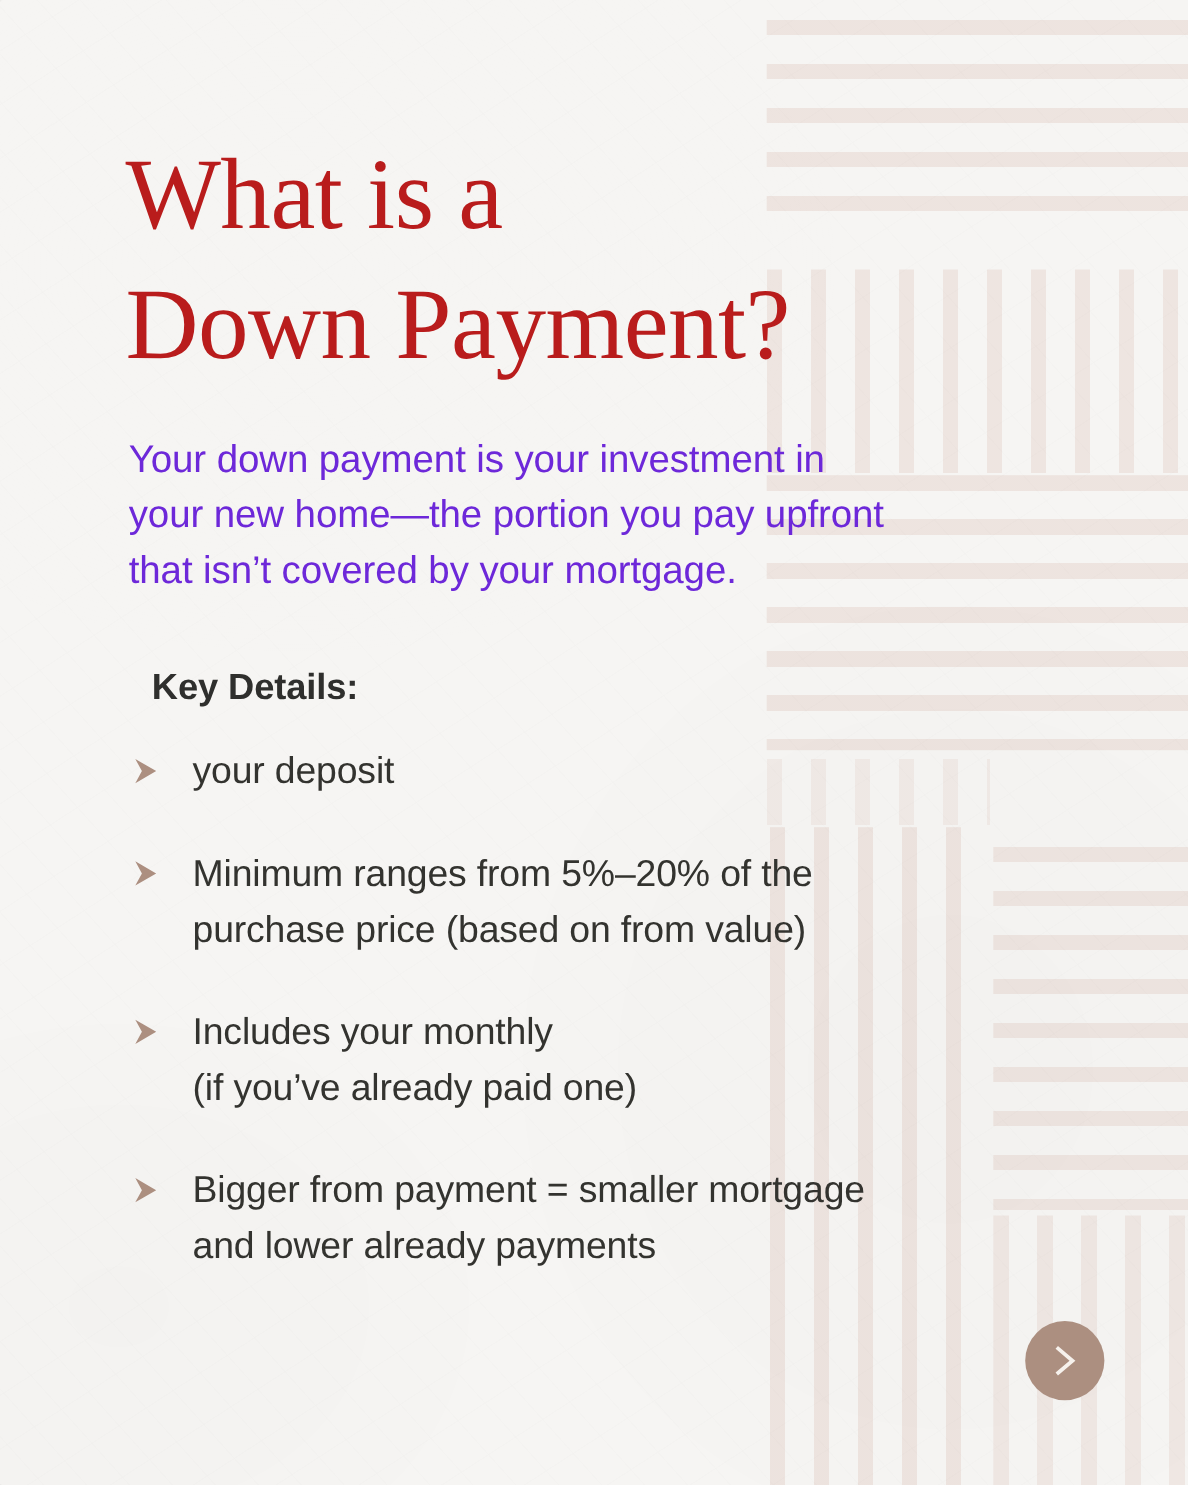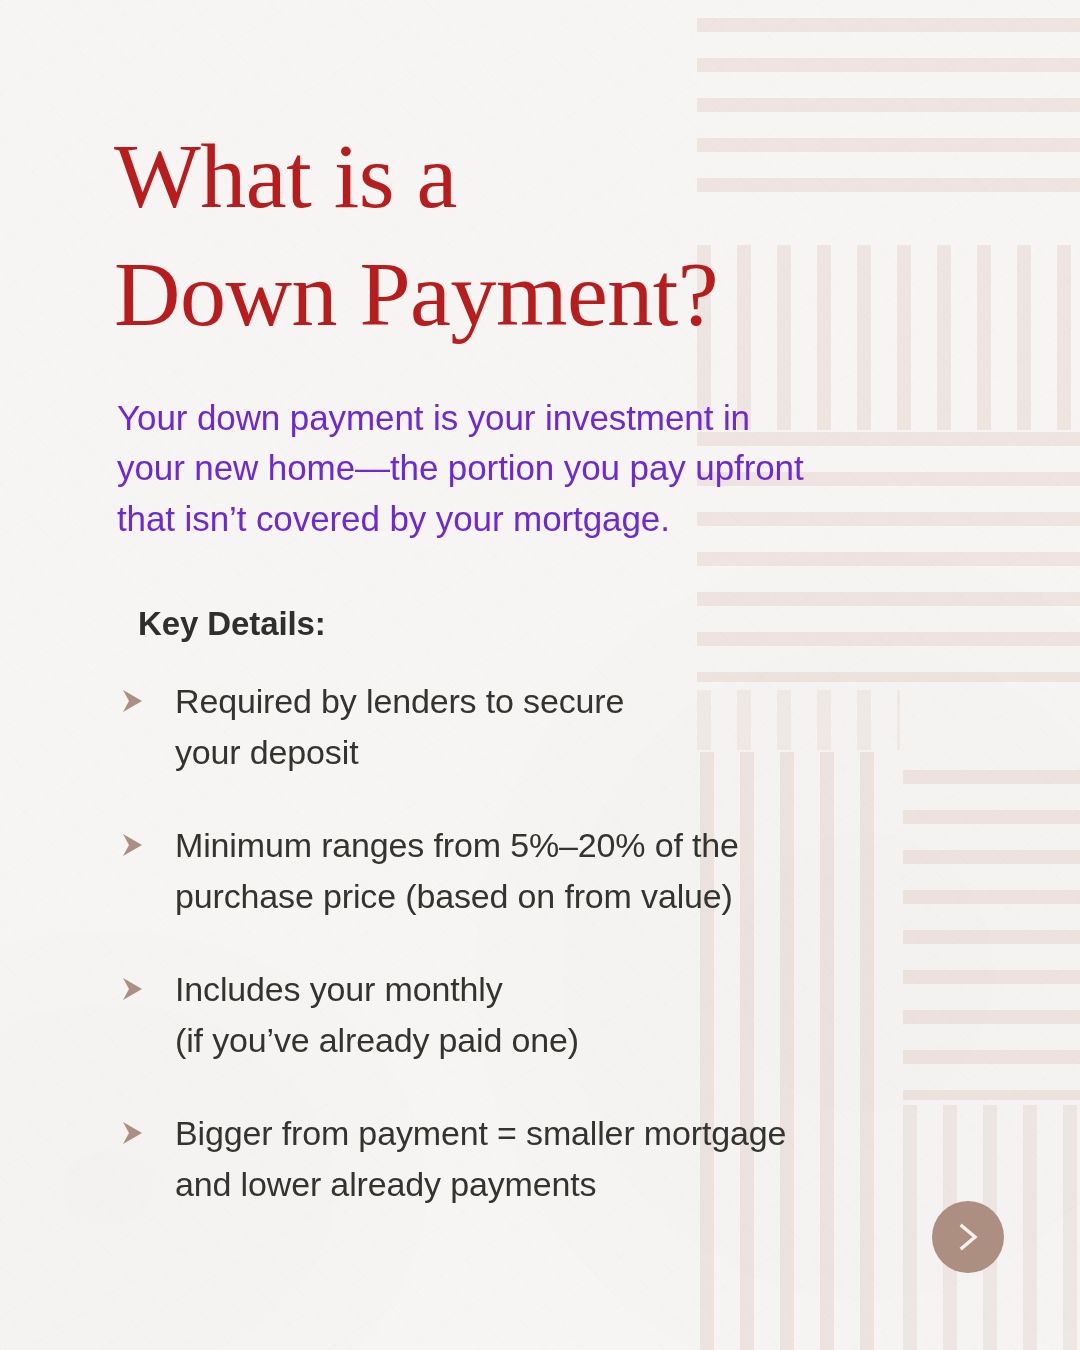--- a/index.html
+++ b/index.html
@@ -205,21 +205,20 @@
     <h2 class="key-details">Key Details:</h2>
 
     <ul class="bullets">
 
       <li class="bullet">
         <span class="bullet-marker">
           <svg viewBox="0 0 26 30" xmlns="http://www.w3.org/2000/svg" aria-hidden="true">
             <path d="M3 4 L22 15 L3 26 L9 15 Z" fill="#ac8f80"></path>
           </svg>
         </span>
-        <span class="bullet-line">Required by lenders to secure</span>
         <span class="bullet-line">your deposit</span>
       </li>
 
       <li class="bullet">
         <span class="bullet-marker">
           <svg viewBox="0 0 26 30" xmlns="http://www.w3.org/2000/svg" aria-hidden="true">
             <path d="M3 4 L22 15 L3 26 L9 15 Z" fill="#ac8f80"></path>
           </svg>
         </span>
         <span class="bullet-line">Minimum ranges from 5%–20% of the</span>

